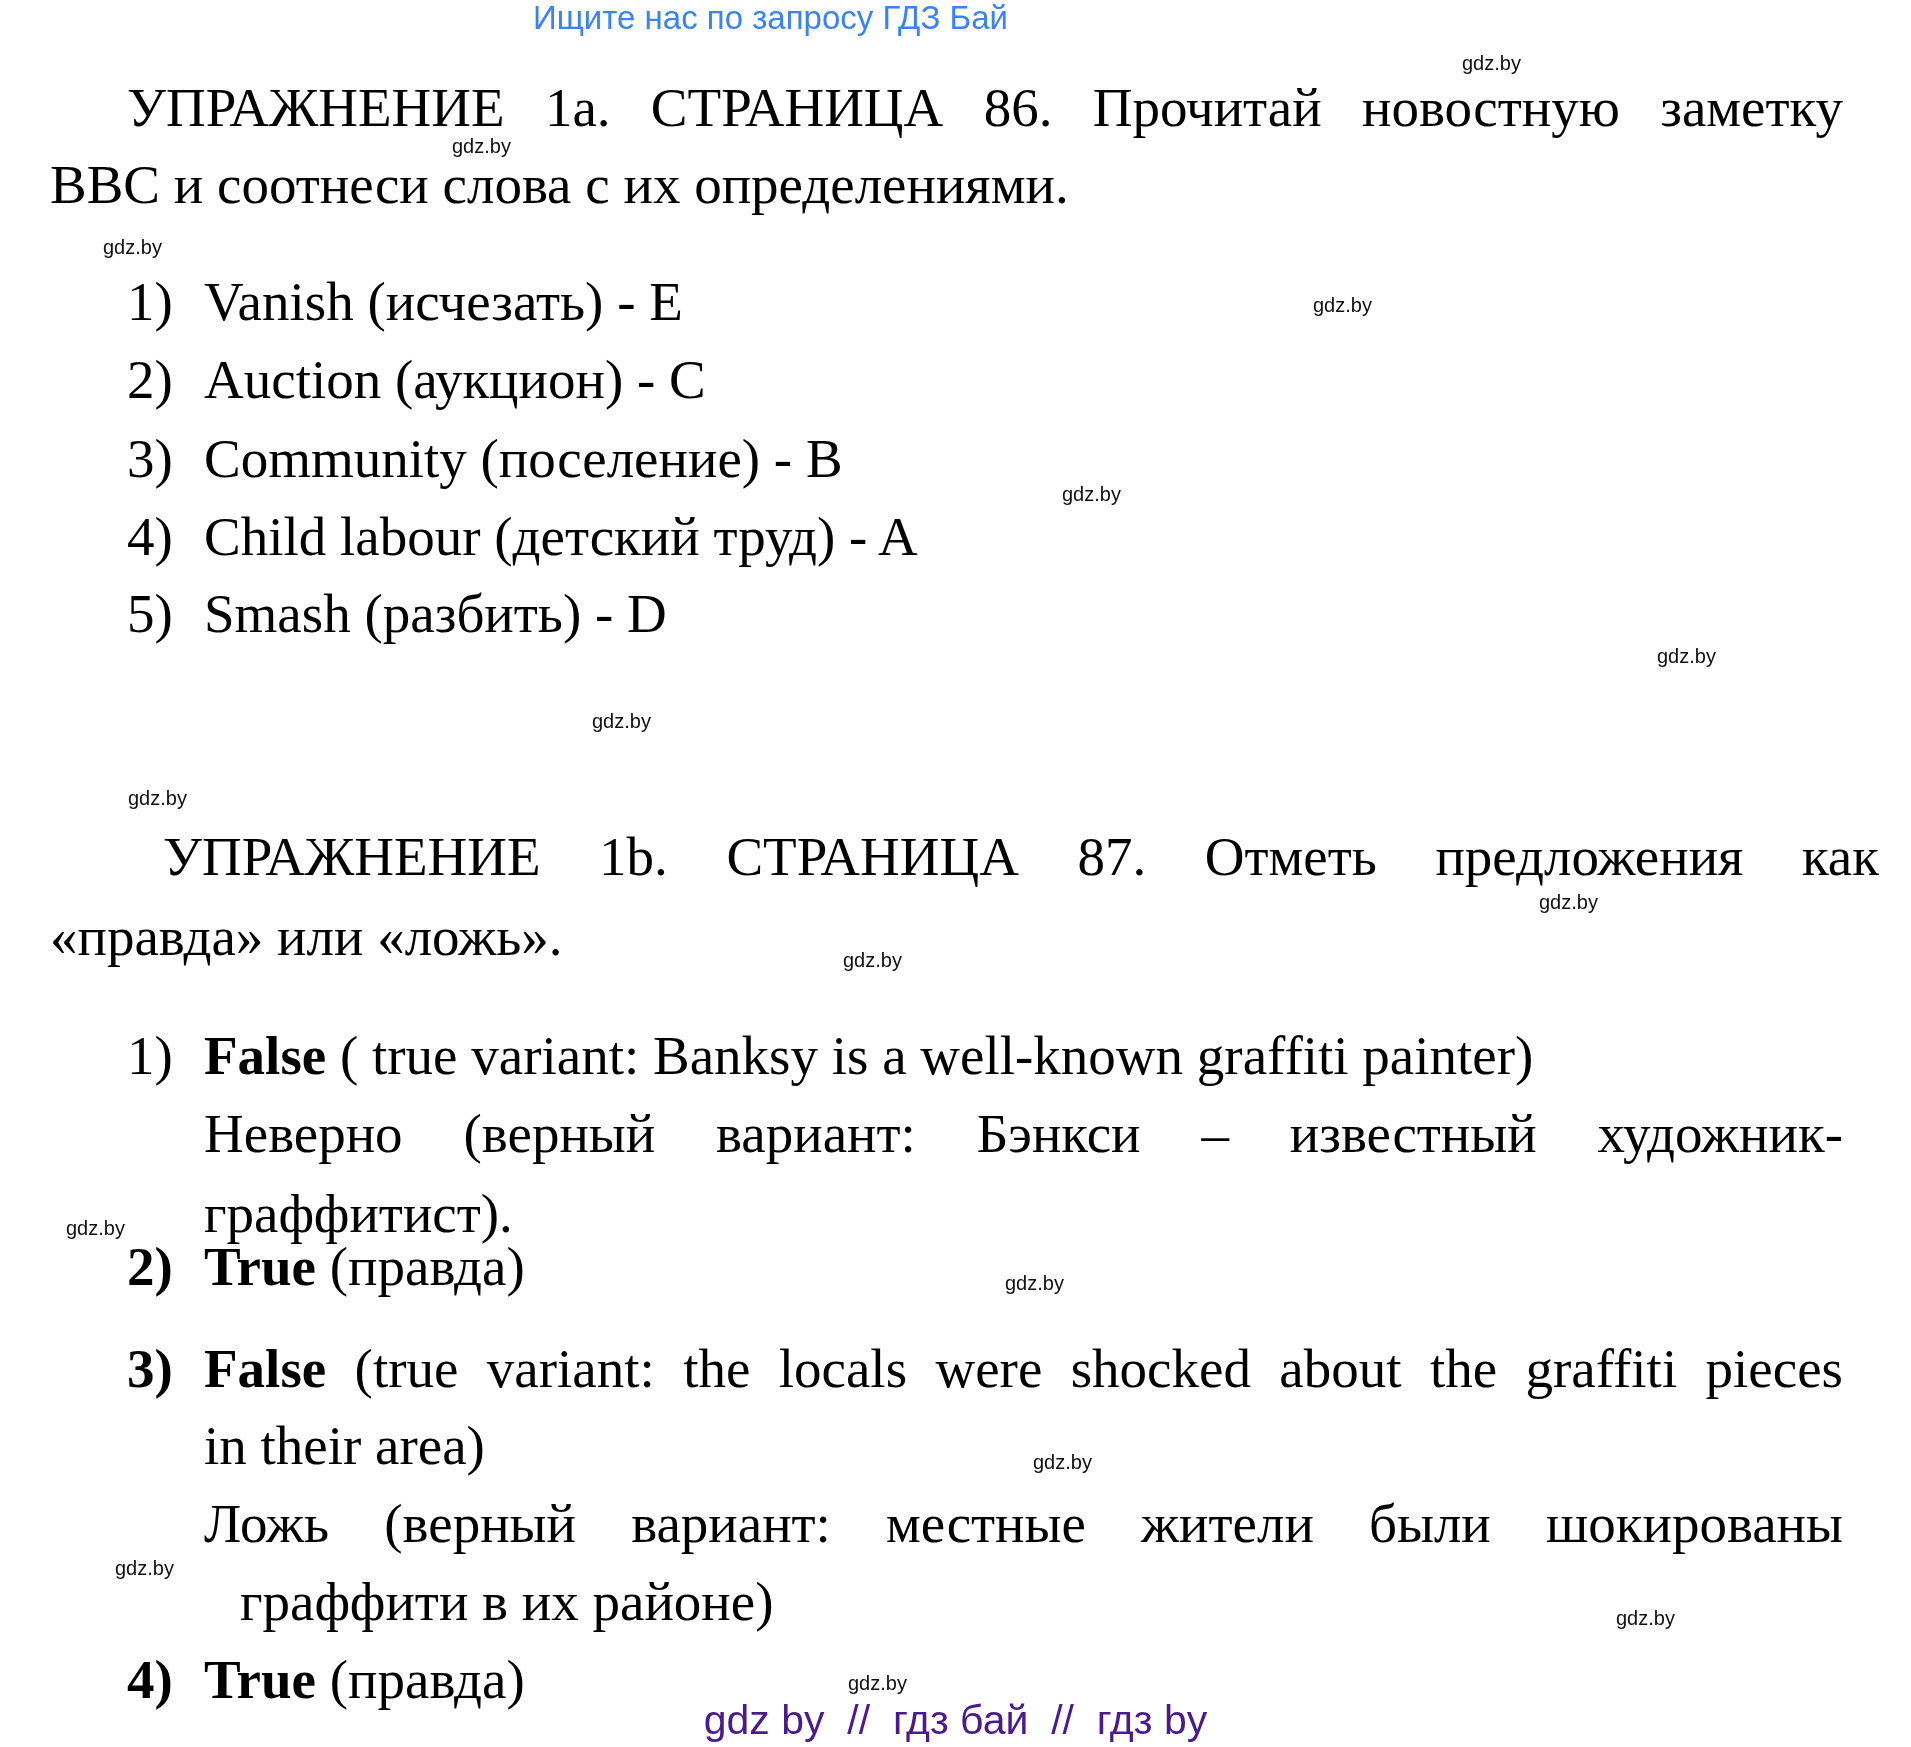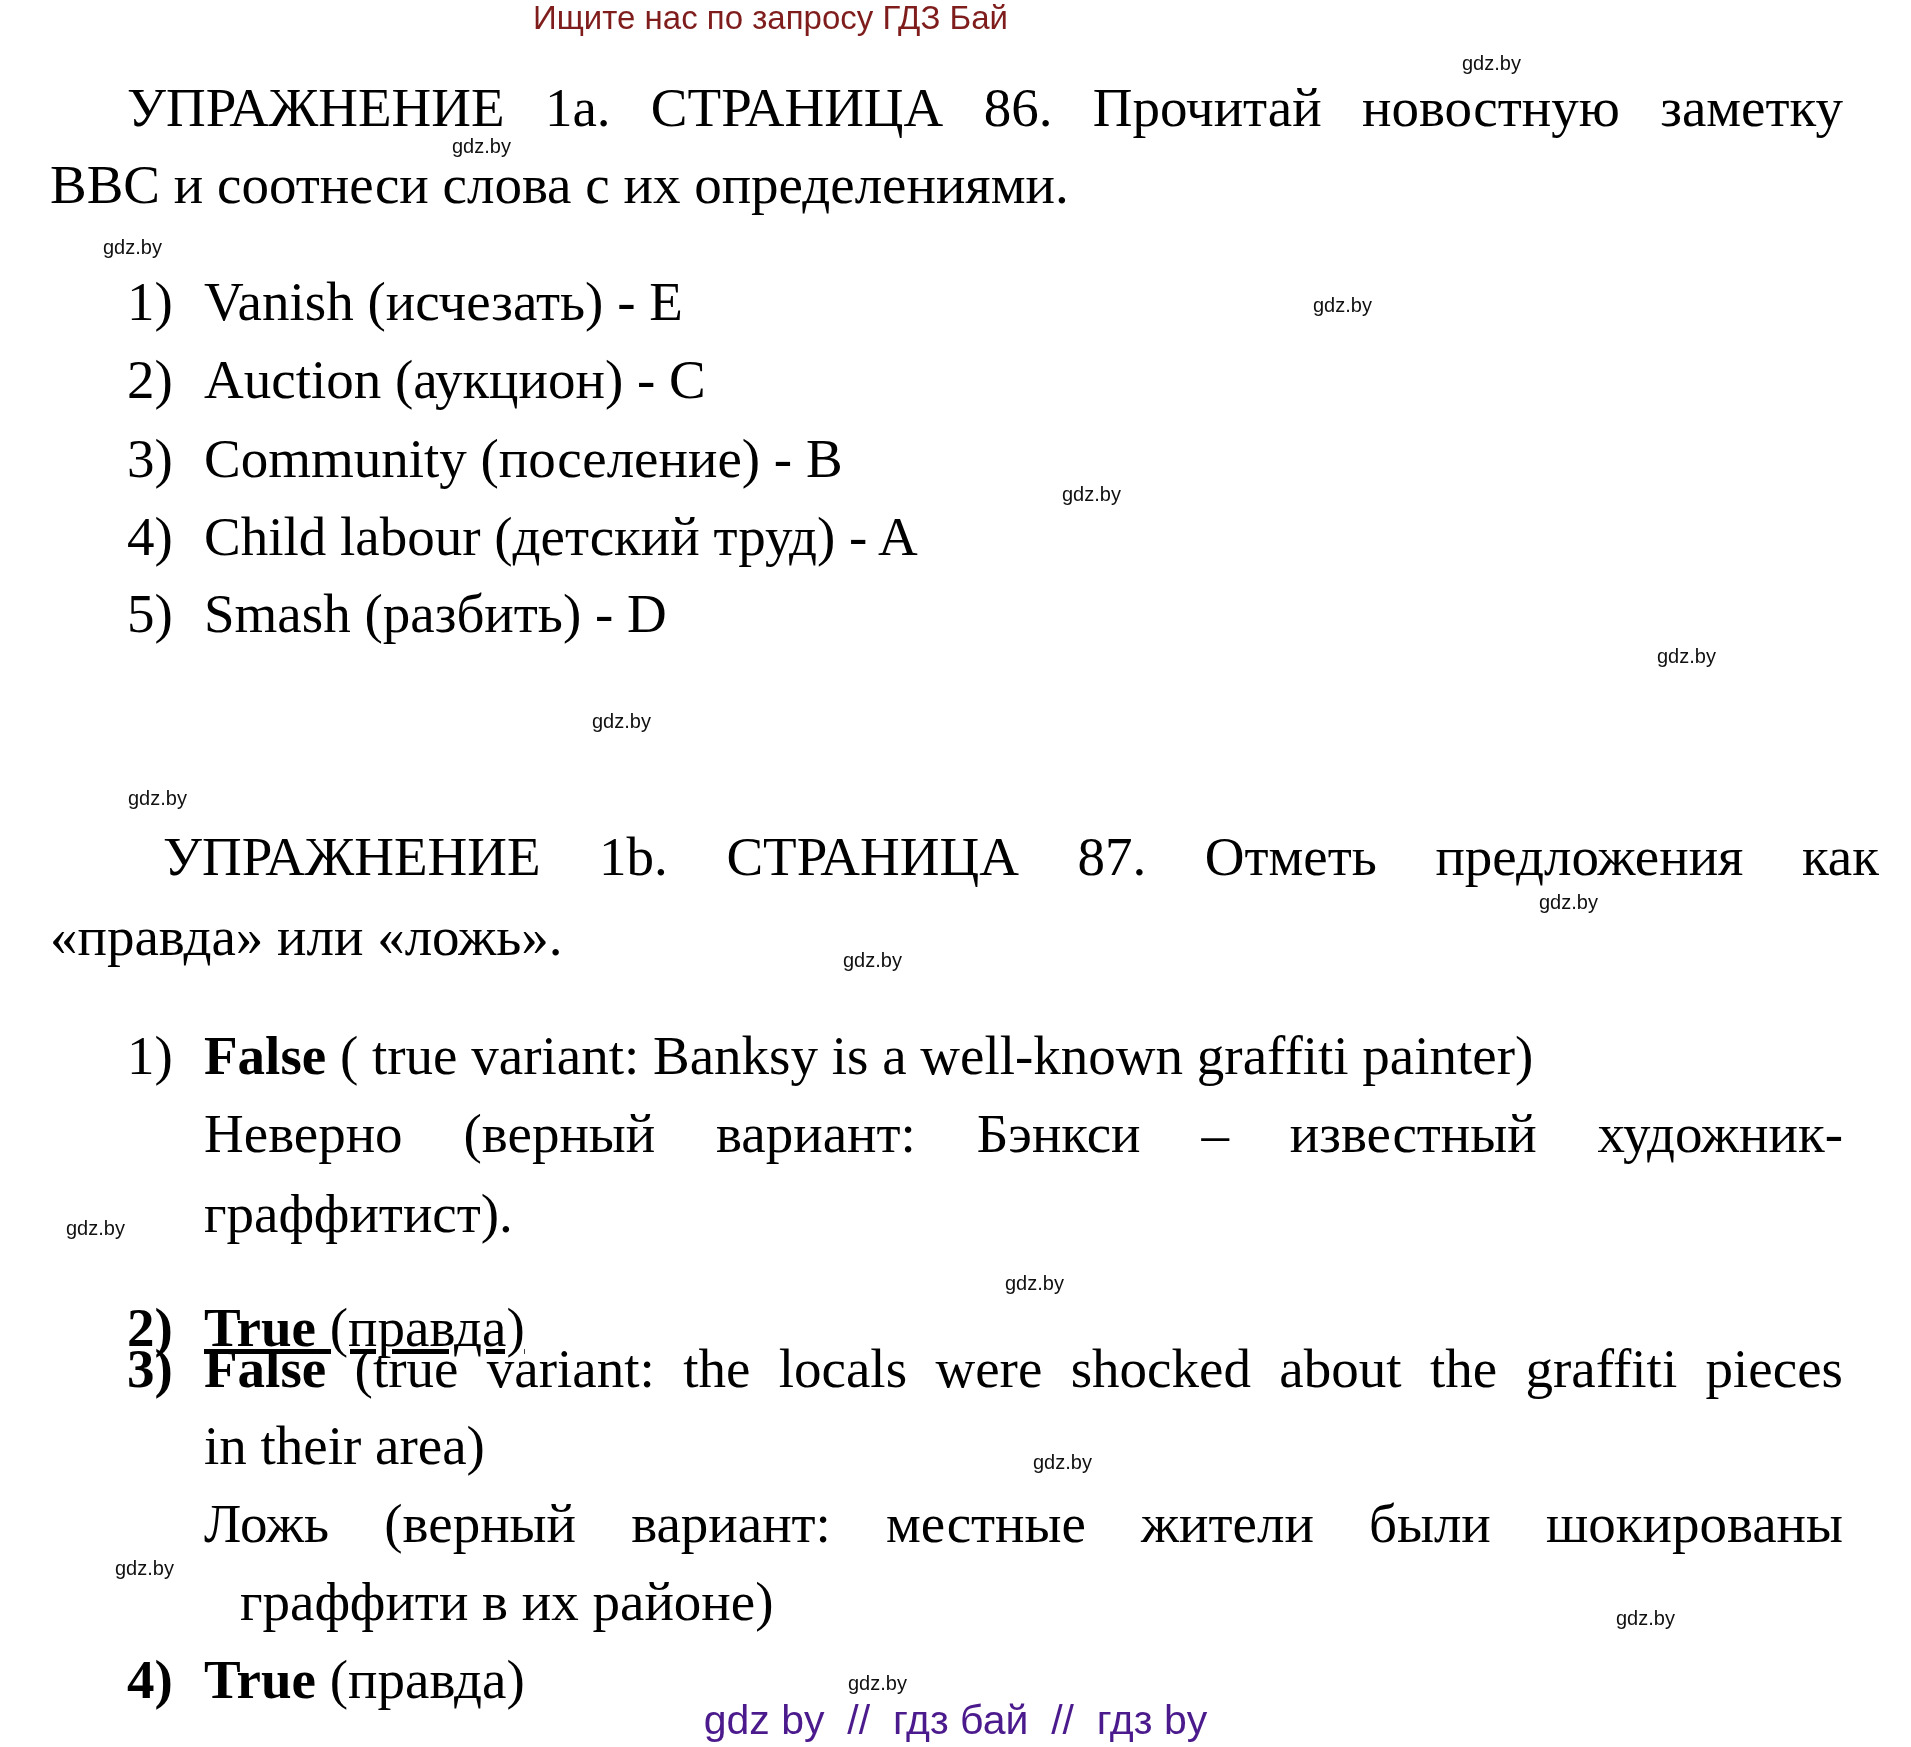--- a/index.html
+++ b/index.html
@@ -1,20 +1,20 @@
 <!DOCTYPE html>
 <html><head>
 <meta charset="utf-8">
 <style>
   html, body { margin: 0; padding: 0; background: #ffffff; }
   body { width: 1911px; height: 1747px; position: relative; overflow: hidden; }
   .serif { font-family: "Liberation Serif", "DejaVu Serif", serif; color: #000; }
   .sans { font-family: "Liberation Sans", "DejaVu Sans", sans-serif; }
   .banner { position: absolute; top: 0px; left: 0; width: 1541px; text-align: center;
-            font-size: 33px; line-height: 36px; color: #7f1d1d; }
+            font-size: 33px; line-height: 36px; color: #3b82f6; }
   .footer { position: absolute; top: 1700px; left: 0; width: 1911px; text-align: center;
             font-size: 41px; line-height: 40px; color: #4b1a8c; white-space: pre; }
   .wm { position: absolute; font-size: 20px; line-height: 30px; color: #111; }
   .line { position: absolute; font-size: 55px; line-height: 64px; white-space: nowrap; }
   .just { position: absolute; font-size: 55px; line-height: 64px; text-align: justify; text-align-last: justify; }
   .num { display: inline-block; width: 77px; }
   .b { font-weight: bold; }
 </style>
 </head>
 <body>
@@ -47,21 +47,21 @@
 <div class="line serif" style="left:127px; top:505px;"><span class="num">4)</span><span>Child labour (детский труд) -  A</span></div>
 <div class="line serif" style="left:127px; top:582px;"><span class="num">5)</span><span>Smash  (разбить) - D</span></div>
 
 <div class="just serif" style="left:127px; top:825px; width:1716px;margin-left:36px;">УПРАЖНЕНИЕ 1b. СТРАНИЦА 87. Отметь предложения как</div>
 <div class="line serif" style="left:50px; top:905px;">«правда» или «ложь».</div>
 
 <div class="line serif" style="left:127px; top:1024px;"><span class="num">1)</span><span class="b">False</span><span> ( true variant: Banksy is a well-known graffiti painter)</span></div>
 <div class="just serif" style="left:204px; top:1102px; width:1639px;">Неверно (верный вариант: Бэнкси – известный художник-</div>
 <div class="line serif" style="left:204px; top:1182px;">граффитист).</div>
 
-<div class="line serif" style="left:127px; top:1296px;text-decoration:underline;"><span class="num b">2)</span><span class="b">True</span><span> (правда)</span></div>
+<div class="line serif" style="left:127px; top:1235px;"><span class="num b">2)</span><span class="b">True</span><span> (правда)</span></div>
 
 <div class="just serif" style="left:127px; top:1337px; width:1716px;"><span class="num b">3)</span><span class="b">False</span><span> (true variant: the locals were shocked about the graffiti pieces</span></div>
 <div class="line serif" style="left:204px; top:1414px;">in their area)</div>
 <div class="just serif" style="left:204px; top:1492px; width:1639px;">Ложь (верный вариант: местные жители были шокированы</div>
 <div class="line serif" style="left:204px; top:1570px;margin-left:36px;">граффити в их районе)</div>
 
 <div class="line serif" style="left:127px; top:1648px;"><span class="num b">4)</span><span class="b">True</span><span> (правда)</span></div>
 
 <div class="footer sans">gdz by  //  гдз бай  //  гдз by</div>
 

